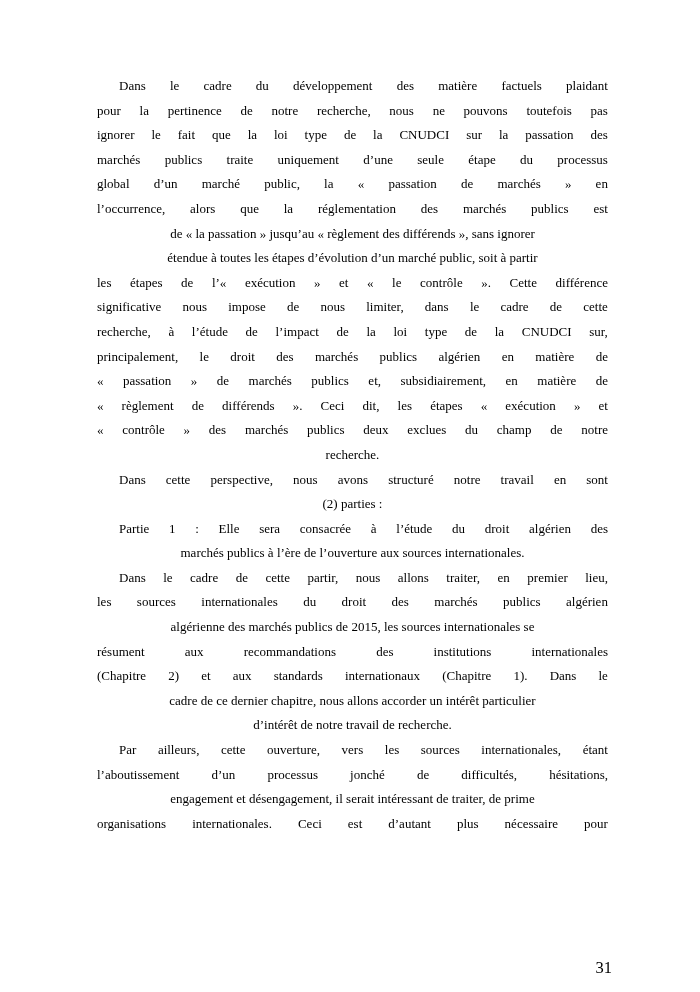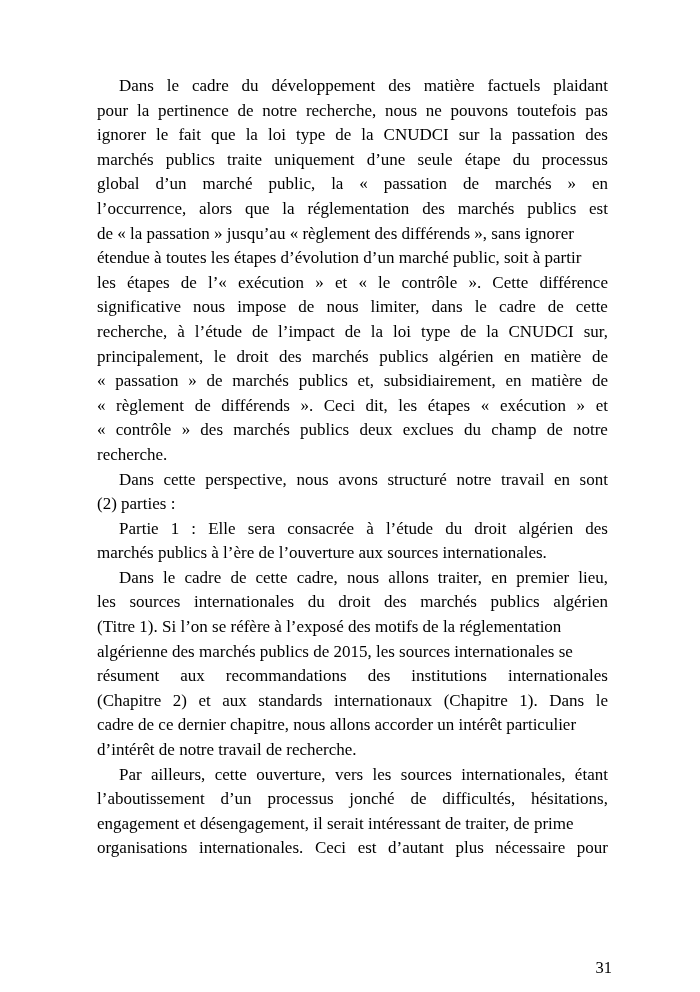--- a/index.html
+++ b/index.html
@@ -30,23 +30,24 @@
     left: 97px;
     top: 74px;
     width: 511px;
   }
 
   
   .ln {
     display: block;
     height: 24.6px;
     line-height: 24.6px;
-    font-size: 17px;
+    font-size: 13px;
     white-space: nowrap;
     letter-spacing: 0;
+    text-align: center;
   }
 
   
   .ln.just {
     display: flex;
     flex-direction: row;
     justify-content: space-between;
     white-space: normal;
   }
   .ln.just > span {
@@ -282,40 +283,39 @@
         <span>algérien</span>
         <span>des</span>
       </div>
       <div class="ln tight"><span>marchés publics à l’ère de l’ouverture aux sources internationales.</span></div>
       <div class="ln just">
         <span class="first-word-indented">Dans</span>
         <span>le</span>
         <span>cadre</span>
         <span>de</span>
         <span>cette</span>
-        <span>cadre,</span>
+        <span>partir,</span>
         <span>nous</span>
         <span>allons</span>
         <span>traiter,</span>
         <span>en</span>
         <span>premier</span>
         <span>lieu,</span>
       </div>
       <div class="ln just">
         <span>les</span>
         <span>sources</span>
         <span>internationales</span>
         <span>du</span>
         <span>droit</span>
         <span>des</span>
         <span>marchés</span>
         <span>publics</span>
         <span>algérien</span>
       </div>
-      <div class="ln tight"><span>(Titre 1). Si l’on se réfère à l’exposé des motifs de la réglementation</span></div>
       <div class="ln tight"><span>algérienne des marchés publics de 2015, les sources internationales se</span></div>
       <div class="ln just">
         <span>résument</span>
         <span>aux</span>
         <span>recommandations</span>
         <span>des</span>
         <span>institutions</span>
         <span>internationales</span>
       </div>
       <div class="ln just">

